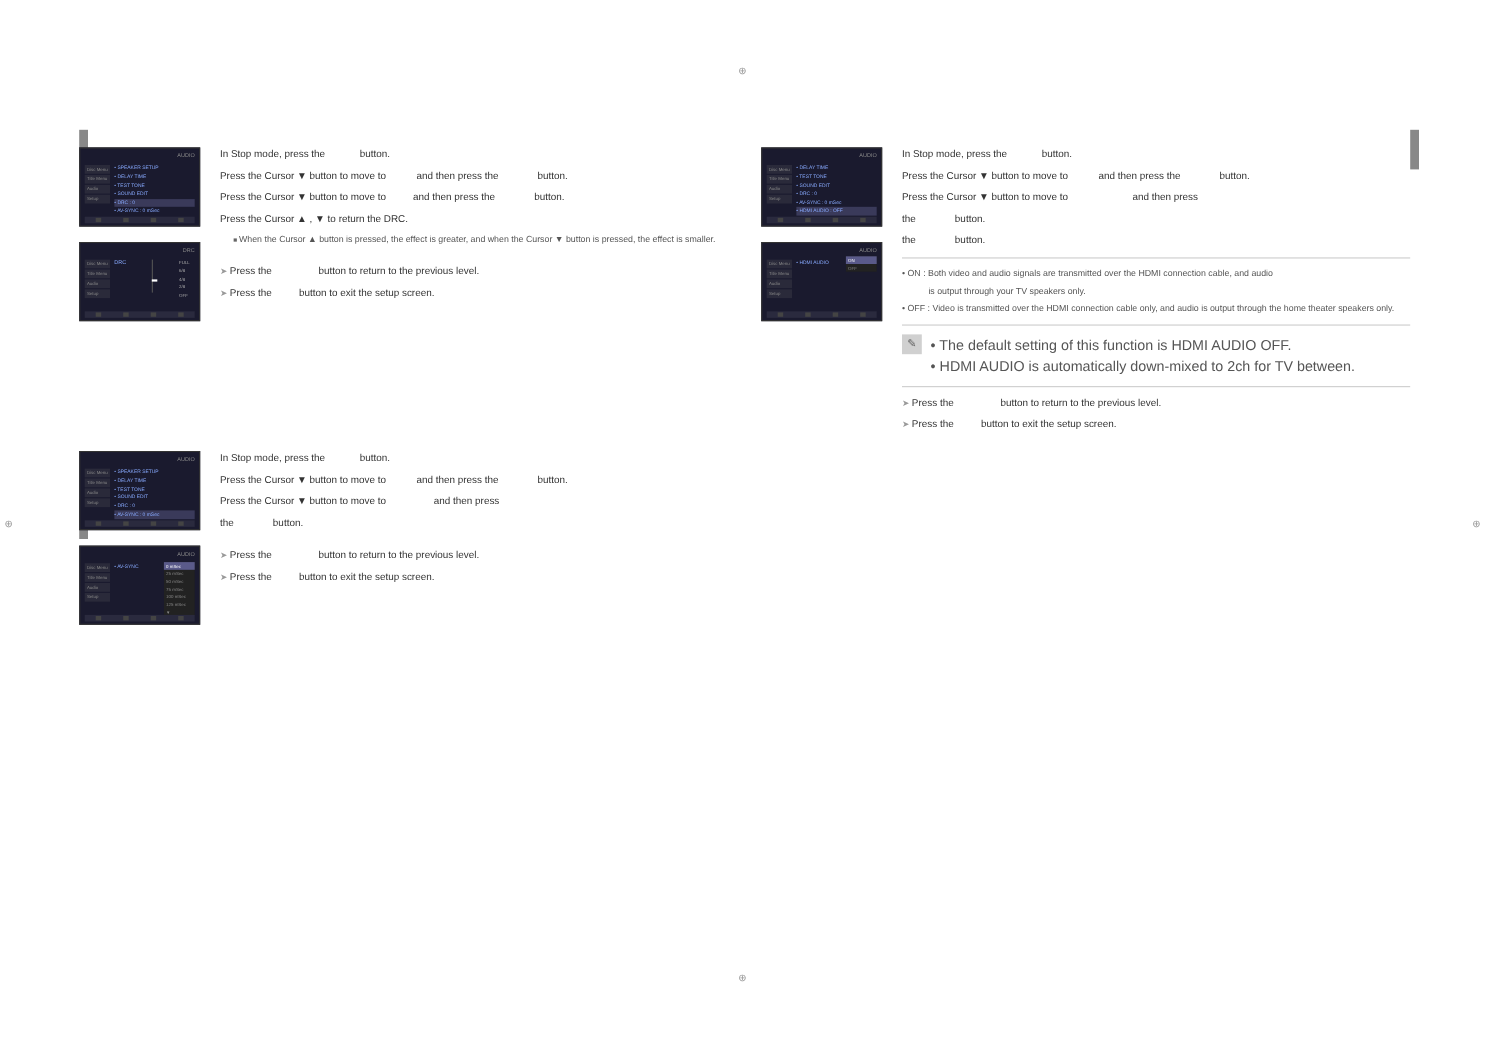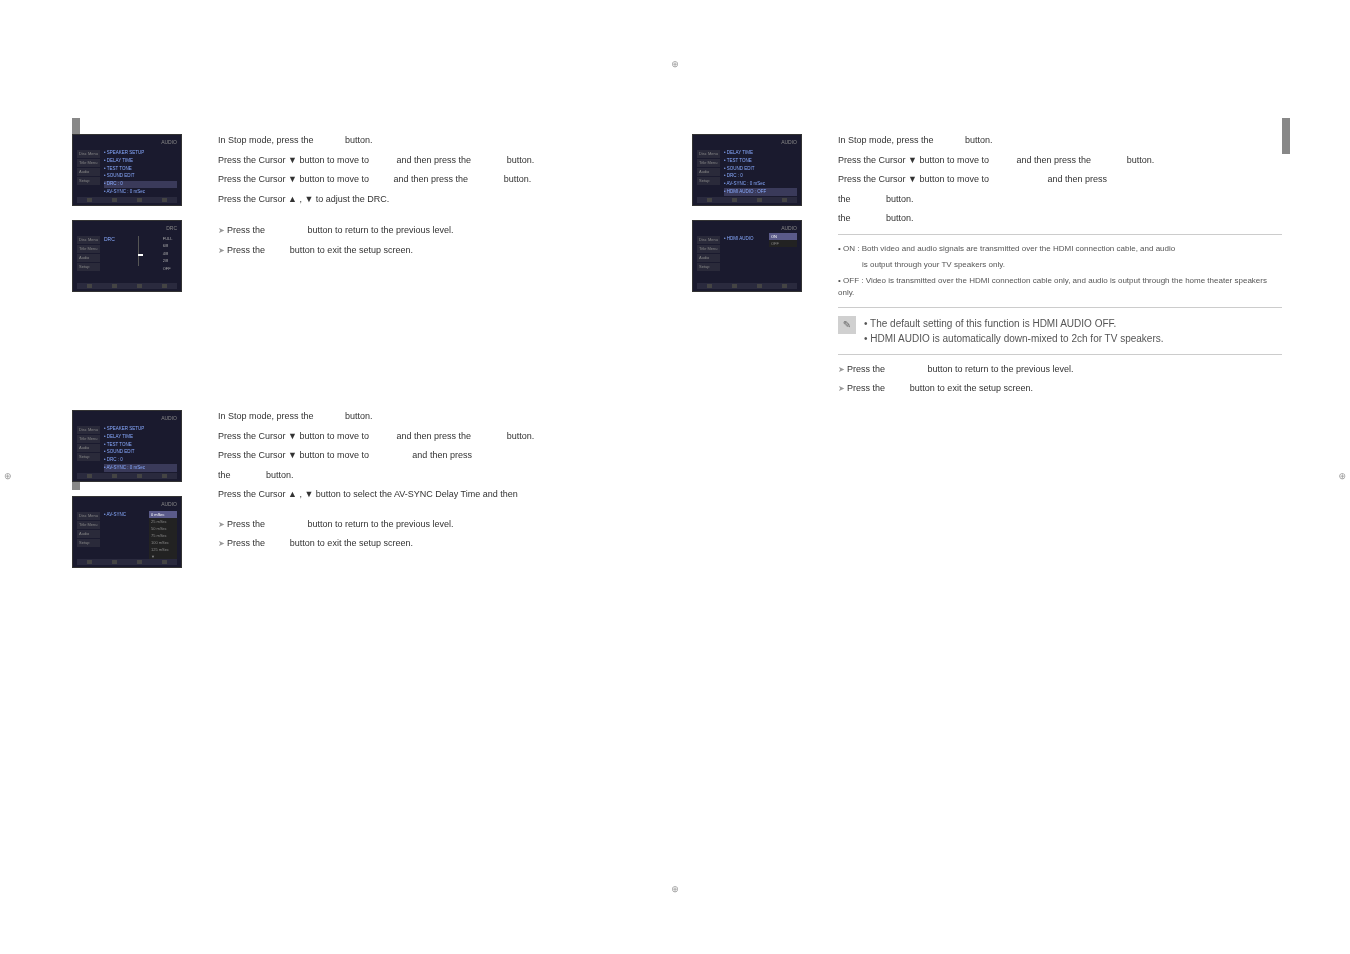--- a/index.html
+++ b/index.html
@@ -23,33 +23,33 @@
 .screenshot .tabs{writing-mode:horizontal-tb;font-size:4px}
 .screenshot .tabs div{background:#2a2a3a;margin-bottom:1px;padding:1px 2px;color:#888}
 .screenshot .items{flex:1;font-size:4.5px;color:#8af}
 .screenshot .items div{padding:0.5px 0}
 .screenshot .items .sel{background:#3a3a5a}
 .screenshot .bar{position:absolute;bottom:2px;left:4px;right:4px;height:6px;background:#2a2a3e;display:flex;justify-content:space-around;align-items:center}
 .screenshot .bar span{width:5px;height:4px;background:#444}
 .screenshot .slider{width:40px;display:flex;flex-direction:column;align-items:center;font-size:4px}
 .screenshot .slider .track{width:1px;height:30px;background:#555;position:relative}
 .screenshot .slider .thumb{width:5px;height:2px;background:#fff;position:absolute}
-.section{display:flex;gap:36px;margin-bottom:28px}
+.section{display:flex;gap:18px;margin-bottom:28px}
 .shots{width:110px;display:flex;flex-direction:column;gap:14px}
 .content{flex:1}
 .step{margin-bottom:6px}
 .bullet{margin-left:12px;font-size:8px;color:#555;margin-bottom:4px}
 .bullet::before{content:"■ ";color:#666;font-size:6px}
 .tip{margin-left:0;margin-bottom:4px;font-size:8px;color:#555}
 .arrow{margin-bottom:6px}
 .arrow::before{content:"➤ ";color:#999;font-size:8px}
 hr{border:none;border-top:1px solid #ccc;margin:8px 0}
 .notebox{display:flex;gap:8px;align-items:flex-start;margin:8px 0}
 .noteicon{width:18px;height:18px;background:#d0d0d0;display:flex;align-items:center;justify-content:center;font-size:10px;color:#666}
-.notebox .nt{font-size:10px;color:#555}
+.notebox .nt{font-size:13px;color:#555}
 .listpop{position:absolute;right:4px;top:14px;width:28px;background:#222;font-size:4px}
 .listpop div{padding:0.5px 2px;color:#888}
 .listpop .hi{background:#5a5a8a;color:#fff}
 </style>
 </head>
 <body>
 
 <div class="crop-t">⊕</div>
 <div class="crop-b">⊕</div>
 <div class="crop-l">⊕</div>
@@ -123,21 +123,22 @@
             <span></span>
             <span></span>
             <span></span>
           </div>
       </div>
     </div>
     <div class="content">
       <div class="step"><span>In Stop mode, press the</span> <span style="visibility:hidden">MENU</span> <span>button.</span></div>
       <div class="step"><span>Press the Cursor ▼ button to move to</span> <span style="visibility:hidden">Audio</span> <span>and then press the</span> <span style="visibility:hidden">ENTER</span> <span>button.</span></div>
       <div class="step"><span>Press the Cursor ▼ button to move to</span> <span style="visibility:hidden">DRC</span> <span>and then press the</span> <span style="visibility:hidden">ENTER</span> <span>button.</span></div>
-      <div class="step">Press the Cursor ▲ , ▼ to adjust the DRC.</div>
+      <div class="step">Press the Cursor ▲ , ▼ to return the DRC.</div>
+      <div class="bullet">When the Cursor ▲ button is pressed, the effect is greater, and when the Cursor ▼ button is pressed, the effect is smaller.</div>
       <div style="height:12px"></div>
       <div class="arrow"><span>Press the</span> <span style="visibility:hidden">RETURN</span> <span>button to return to the previous level.</span></div>
       <div class="arrow"><span>Press the</span> <span style="visibility:hidden">EXIT</span> <span>button to exit the setup screen.</span></div>
     </div>
   </div>
 
   <div style="height:90px"></div>
 
   <div class="section">
     <div class="shots">
@@ -200,21 +201,20 @@
             <span></span>
             <span></span>
           </div>
       </div>
     </div>
     <div class="content">
       <div class="step"><span>In Stop mode, press the</span> <span style="visibility:hidden">MENU</span> <span>button.</span></div>
       <div class="step"><span>Press the Cursor ▼ button to move to</span> <span style="visibility:hidden">Audio</span> <span>and then press the</span> <span style="visibility:hidden">ENTER</span> <span>button.</span></div>
       <div class="step"><span>Press the Cursor ▼ button to move to</span> <span style="visibility:hidden">AV-SYNC</span> <span>and then press</span></div>
       <div class="step"><span>the</span> <span style="visibility:hidden">ENTER</span> <span>button.</span></div>
-      <div class="step">Press the Cursor ▲ , ▼ button to select the AV-SYNC Delay Time  and then</div>
       <div style="height:10px"></div>
       <div class="arrow"><span>Press the</span> <span style="visibility:hidden">RETURN</span> <span>button to return to the previous level.</span></div>
       <div class="arrow"><span>Press the</span> <span style="visibility:hidden">EXIT</span> <span>button to exit the setup screen.</span></div>
     </div>
   </div>
 </div>
 
 <div class="page page-right">
   <div class="tab-r"></div>
 
@@ -284,21 +284,21 @@
       <div class="step"><span>the</span> <span style="visibility:hidden">ENTER</span> <span>button.</span></div>
       <hr>
       <div class="tip">• ON : Both video and audio signals are transmitted over the HDMI connection cable, and audio</div>
       <div class="tip" style="margin-left:24px">is output through your TV speakers only.</div>
       <div class="tip">• OFF : Video is transmitted over the HDMI connection cable only, and audio is output through the home theater speakers only.</div>
       <hr>
       <div class="notebox">
         <div class="noteicon">✎</div>
         <div class="nt">
           <div>• The default setting of this function is HDMI AUDIO OFF.</div>
-          <div>• HDMI AUDIO is automatically down-mixed to 2ch for TV speakers.</div>
+          <div>• HDMI AUDIO is automatically down-mixed to 2ch for TV between.</div>
         </div>
       </div>
       <hr>
       <div class="arrow"><span>Press the</span> <span style="visibility:hidden">RETURN</span> <span>button to return to the previous level.</span></div>
       <div class="arrow"><span>Press the</span> <span style="visibility:hidden">EXIT</span> <span>button to exit the setup screen.</span></div>
     </div>
   </div>
 </div>
 
 </body></html>

